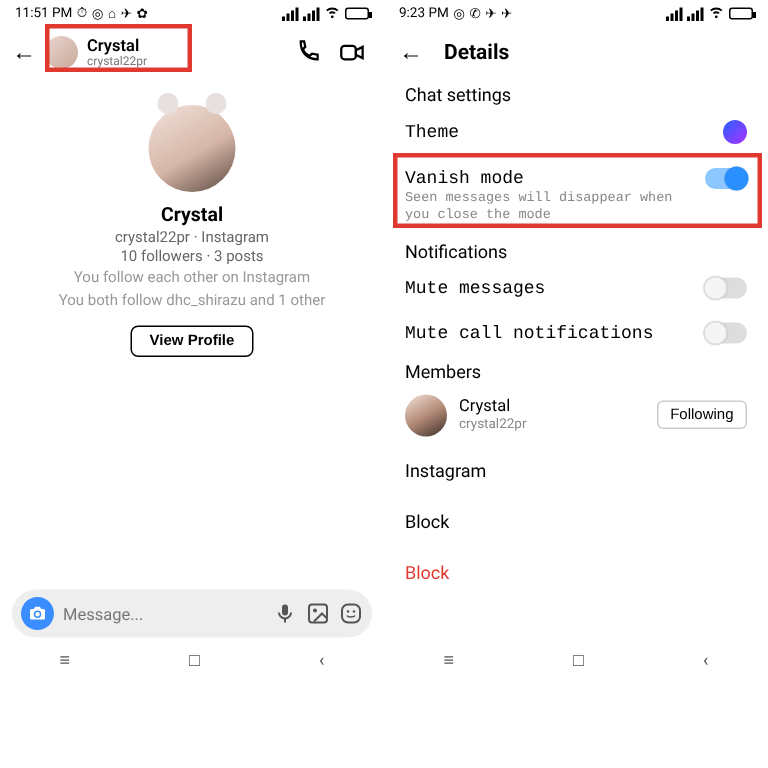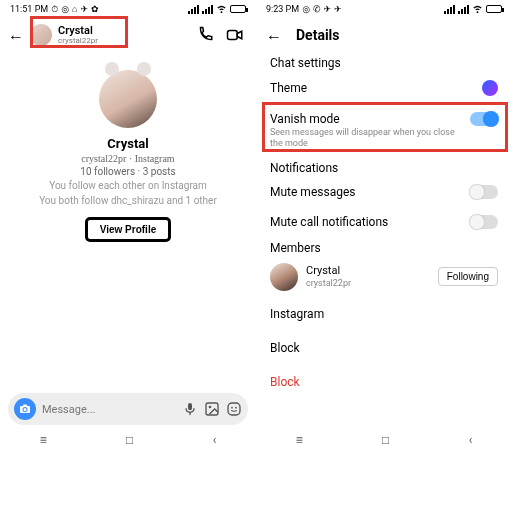--- a/index.html
+++ b/index.html
@@ -77,27 +77,27 @@
     position:absolute; top:-8px; left:0; width:58px; height:14px;
     pointer-events:none;
   }
   .big-avatar .ear {
     position:absolute; width:14px; height:14px; border-radius:50%;
     background:#e8e0df;
   }
   .big-avatar .ear.l { left:6px; }
   .big-avatar .ear.r { right:6px; }
   .name-line { font-size:13px; font-weight:700; margin-top:6px;}
-  .sub-line { font-size:10px; color:#666;font-family:Liberation Serif, serif;}
+  .sub-line { font-size:10px; color:#666;}
   .stats-line { font-size:10px; color:#666;}
   .desc-line { font-size:10px; color:#999; text-align:center; line-height:1.3;}
   .view-profile-btn {
     margin-top:8px;
     padding:4px 12px;
-    border:3px solid #000000; border-radius:5px;
+    border:1px solid #000000; border-radius:5px;
     font-size:10px; font-weight:600; background:#fff;
   }
 
   
   .composer-area { position:absolute; bottom:26px; left:0; right:0; padding:0 8px;}
   .composer {
     background:#eee; border-radius:20px;
     height:32px;
     display:flex; align-items:center; padding:0 6px; gap:6px;
   }
@@ -122,21 +122,21 @@
     height:34px; display:flex; align-items:center; padding:0 10px; gap:14px;
   }
   .details-header .title { font-size:14px; font-weight:700;}
 
   .section-label { font-size:12px; font-weight:400; padding:4px 14px 2px;}
   .row {
     display:flex; align-items:center;
     padding:8px 14px;
     font-size:12px;
   }
-  .row .row-main { flex:1; }
+  .row .row-main { flex:1;font-family:Liberation Mono, monospace; }
   .row .row-sub { font-size:9px; color:#888; line-height:1.2; margin-top:1px;}
   .theme-dot {
     width:16px; height:16px; border-radius:50%;
     background:linear-gradient(135deg,#2a5fff,#a933ff);
   }
   .toggle {
     width:28px; height:14px; border-radius:8px; position:relative;
   }
   .toggle .knob {
     position:absolute; top:-1px; width:16px; height:16px; border-radius:50%;

